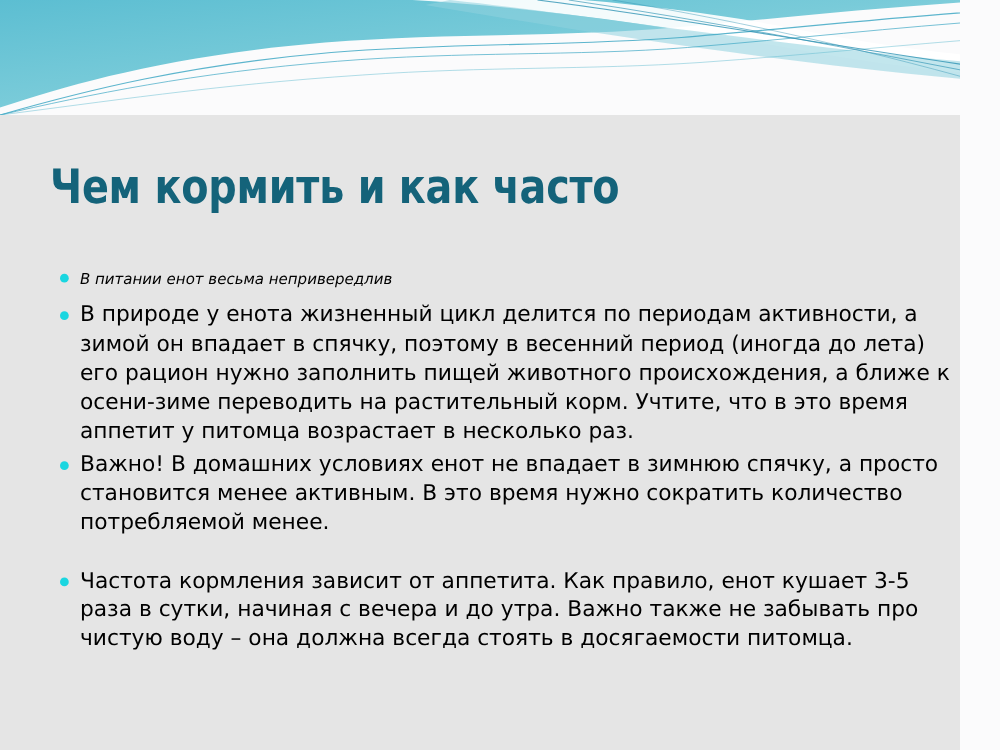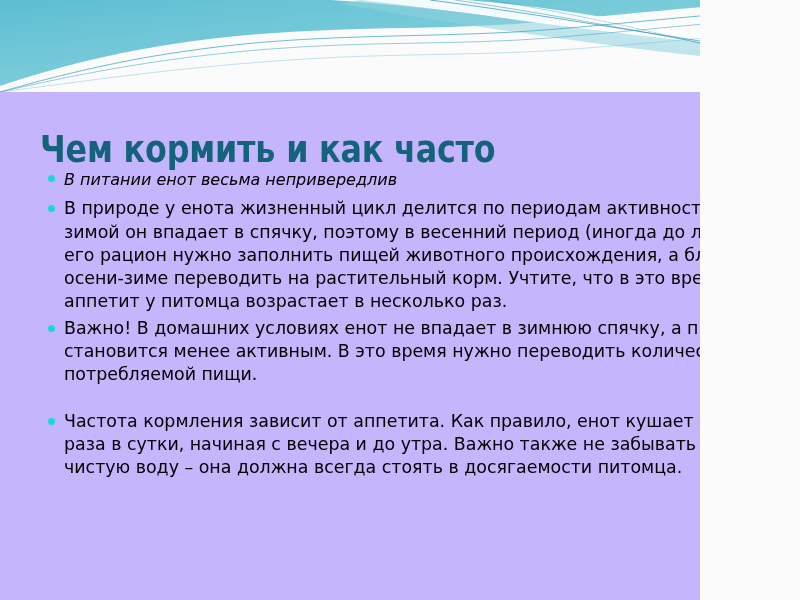--- a/index.html
+++ b/index.html
@@ -10,23 +10,23 @@
   body {
     width: 800px;
     height: 600px;
     overflow: hidden;
     background: #fbfbfc;
     font-family: "DejaVu Sans", "Liberation Sans", sans-serif;
   }
 
   .slide {
     position: relative;
-    width: 700px;
+    width: 768px;
     height: 600px;
-    background: #c4b5fd;
+    background: #e5e5e5;
     overflow: hidden;
   }
 
   
   .banner {
     position: absolute;
     left: 0;
     top: 0;
     width: 800px;
     height: 92px;
@@ -80,21 +80,22 @@
     left: 4px;
     top: 8px;
     width: 7px;
     height: 7px;
     border-radius: 50%;
     background: #1ad6e0;
   }
 
   .bullet-row.italic .text {
     font-style: italic;
-    font-size: 16px;
+    font-size: 12px;
+    margin-top: 44px;
   }
 
   .bullet-row.italic .marker {
     top: 7px;
   }
 
   .bullet-row .text {
     display: block;
   }
 
@@ -156,21 +157,21 @@
 
     <div class="bullet-row">
       <span class="marker"></span>
       <span class="text">В природе у енота жизненный цикл делится по периодам активности, а зимой он впадает в спячку, поэтому в весенний период (иногда до лета) его рацион нужно заполнить пищей животного происхождения, а ближе к осени-зиме переводить на растительный корм. Учтите, что в это время аппетит у питомца возрастает в несколько раз.</span>
     </div>
 
     <div class="gap-2"></div>
 
     <div class="bullet-row">
       <span class="marker"></span>
-      <span class="text">Важно! В домашних условиях енот не впадает в зимнюю спячку, а просто становится менее активным. В это время нужно переводить количество потребляемой пищи.</span>
+      <span class="text">Важно! В домашних условиях енот не впадает в зимнюю спячку, а просто становится менее активным. В это время нужно сократить количество потребляемой менее.</span>
     </div>
 
     <div class="spacer-para"></div>
 
     <div class="bullet-row">
       <span class="marker"></span>
       <span class="text">Частота кормления зависит от аппетита. Как правило, енот кушает 3-5 раза в сутки, начиная с вечера и до утра. Важно также не забывать про чистую воду – она должна всегда стоять в досягаемости питомца.</span>
     </div>
 
   </div>

